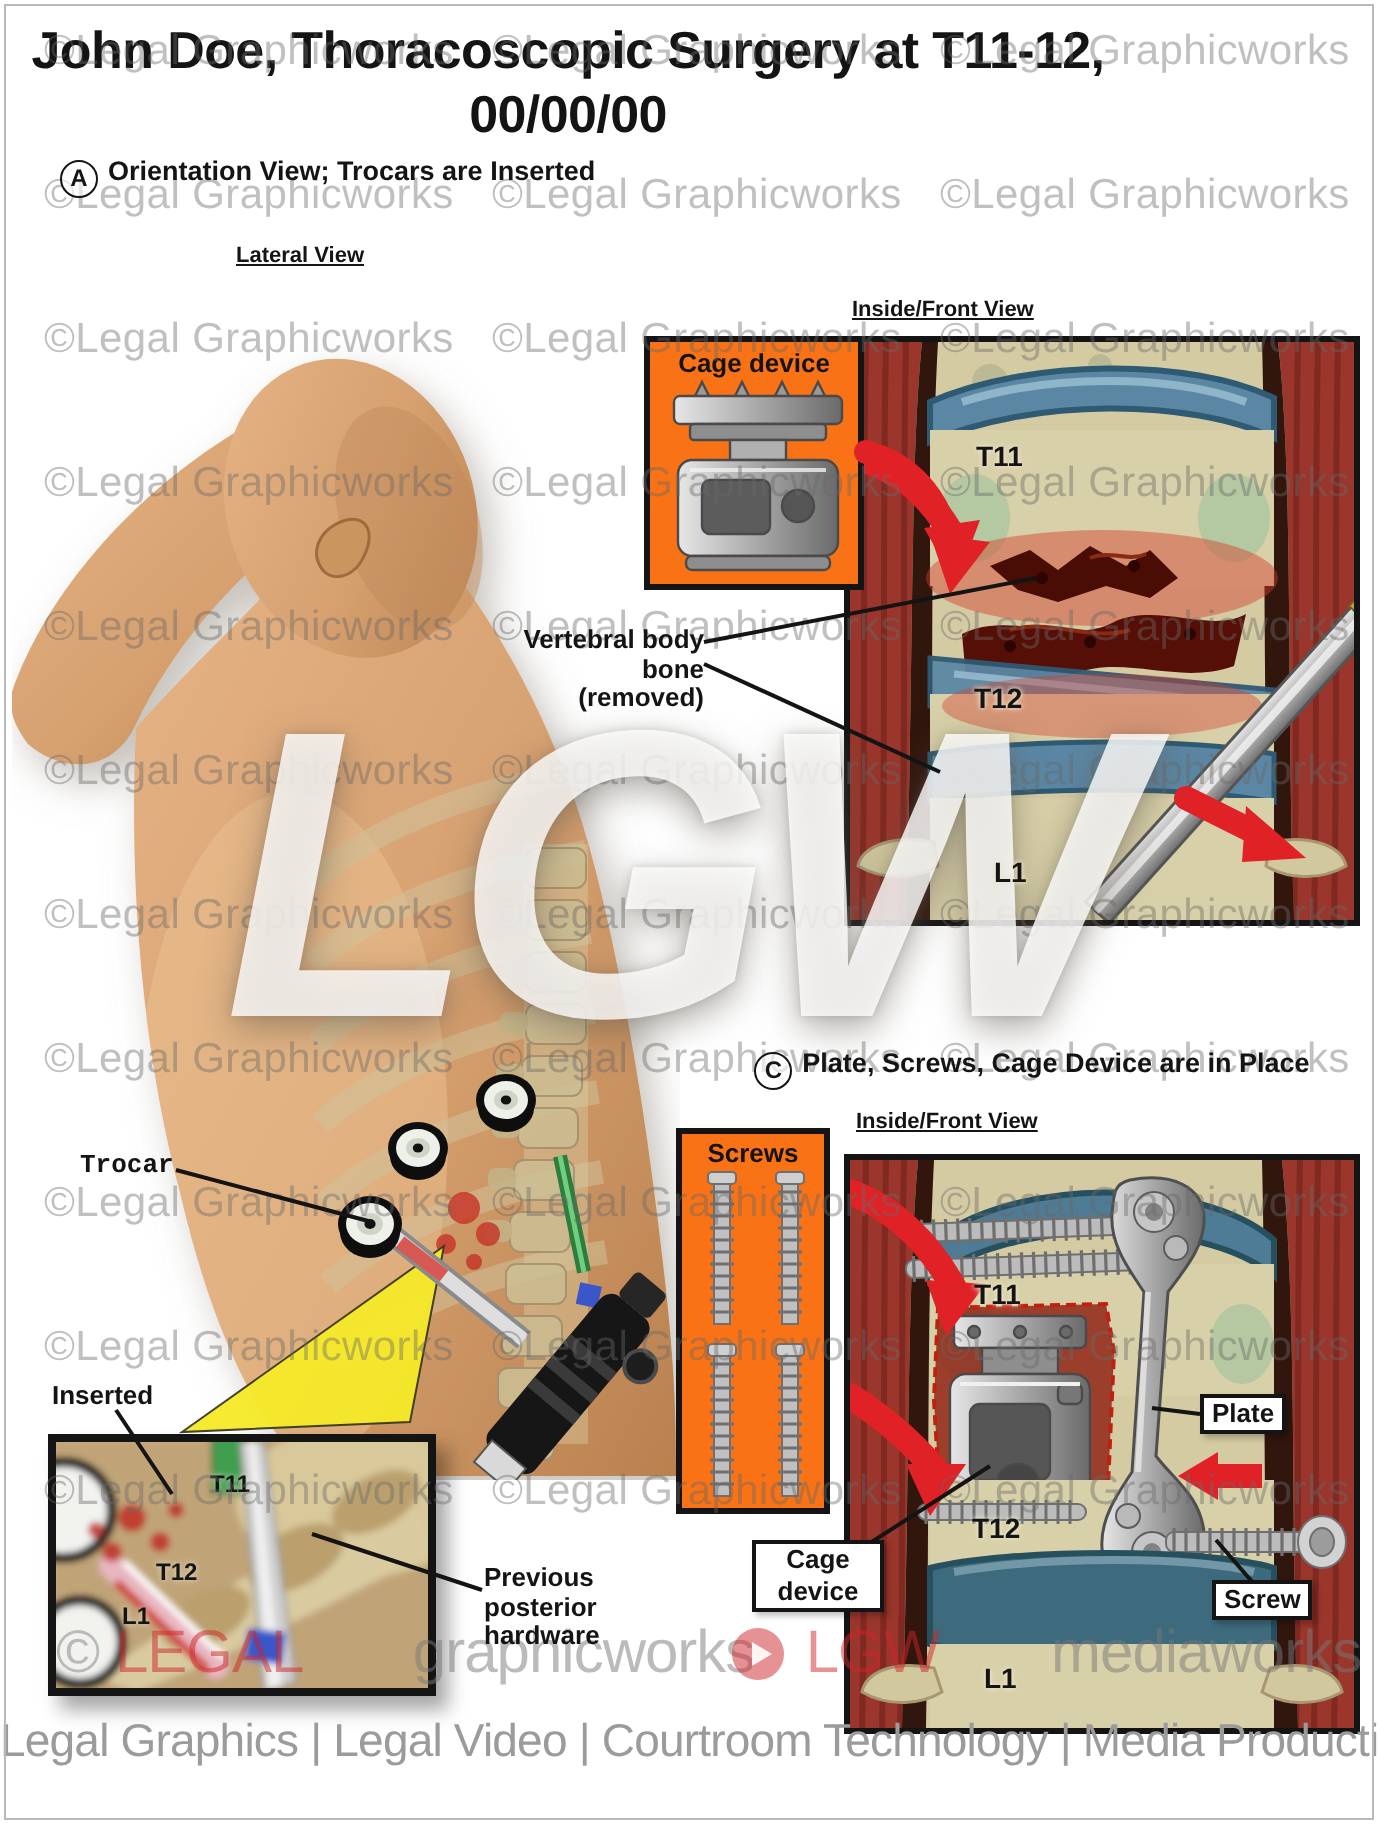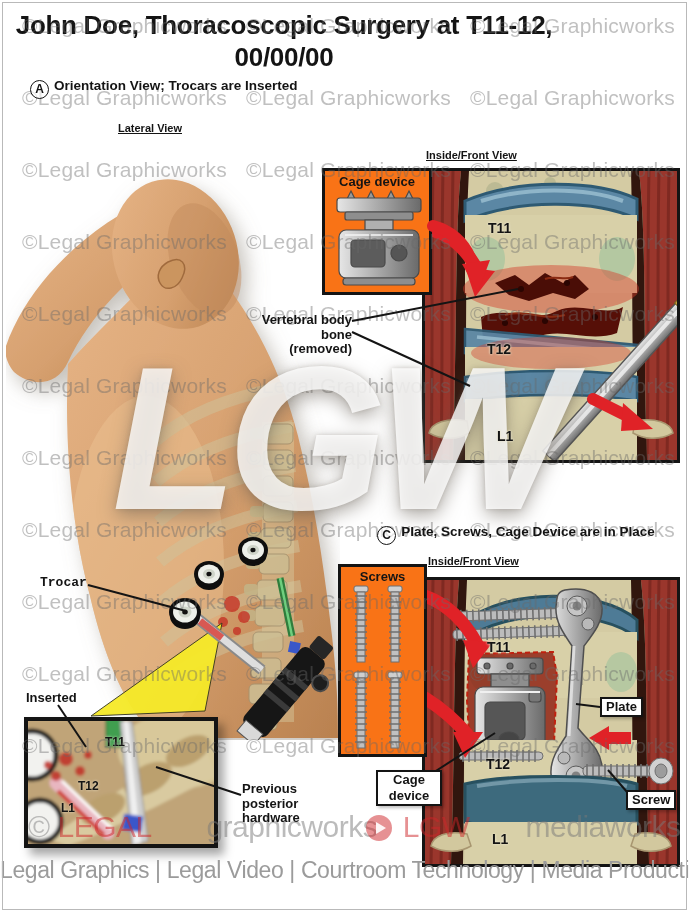--- a/index.html
+++ b/index.html
@@ -439,21 +439,21 @@
       <path d="M 52,206 C 100,198 170,198 202,206" stroke="#7fa3b2" stroke-width="4" fill="none" opacity=".8"></path>
 
       <g>
         <rect x="40" y="242" width="172" height="42" fill="#d8d0a8"></rect>
         <path d="M 42,254 C 22,250 8,256 6,266 C 20,274 36,272 46,266 Z" fill="#d2c89e" stroke="#a89670" stroke-width="1.5"></path>
         <path d="M 210,254 C 230,250 244,256 246,266 C 232,274 216,272 206,266 Z" fill="#d2c89e" stroke="#a89670" stroke-width="1.5"></path>
       </g>
     </svg>
   </div>
 
-  <div class="abs inset-box" style="left:338px;top:564px;width:89px;height:193px;">
+  <div class="abs inset-box" style="left:338px;top:564px;width:77px;height:193px;">
     <div class="inset-title" style="margin-top:2px;">Screws</div>
     <svg width="76" height="168" viewBox="0 0 76 168">
       <g stroke="#6f6f6f">
         <g transform="translate(20,2)">
             <rect x="-7" y="0" width="14" height="6" rx="2" fill="#cfcfcf"></rect>
             <rect x="-4" y="6" width="8" height="70" fill="#c0c0c0"></rect>
             <path d="M -6,10 l 12,0 M -6,16 l 12,0 M -6,22 l 12,0 M -6,28 l 12,0 M -6,34 l 12,0 M -6,40 l 12,0 M -6,46 l 12,0 M -6,52 l 12,0 M -6,58 l 12,0 M -6,64 l 12,0 M -6,70 l 12,0" stroke-width="1.5"></path>
           </g>
         <g transform="translate(54,2)">
             <rect x="-7" y="0" width="14" height="6" rx="2" fill="#cfcfcf"></rect>
@@ -505,21 +505,21 @@
 
   <div class="abs anat" style="left:488px;top:220px;">T11</div>
   <div class="abs anat" style="left:487px;top:341px;">T12</div>
   <div class="abs anat" style="left:497px;top:428px;">L1</div>
 
   <div class="abs anat" style="left:487px;top:639px;">T11</div>
   <div class="abs anat" style="left:486px;top:756px;">T12</div>
   <div class="abs anat" style="left:492px;top:831px;">L1</div>
 
   <div class="abs boxed" style="left:600px;top:697px;">Plate</div>
-  <div class="abs boxed" style="left:606px;top:790px;margin-left:20px;">Screw</div>
+  <div class="abs boxed" style="left:606px;top:790px;">Screw</div>
   <div class="abs boxed" style="left:376px;top:770px;width:54px;">
     <div>Cage</div>
     <div>device</div>
   </div>
 
   <div class="abs" id="wm-layer">
       <span class="wm-tile" style="left: 22px; top: 14px;">©Legal Graphicworks</span>
       <span class="wm-tile" style="left: 246px; top: 14px;">©Legal Graphicworks</span>
       <span class="wm-tile" style="left: 470px; top: 14px;">©Legal Graphicworks</span>
       <span class="wm-tile" style="left: 22px; top: 86px;">©Legal Graphicworks</span>

